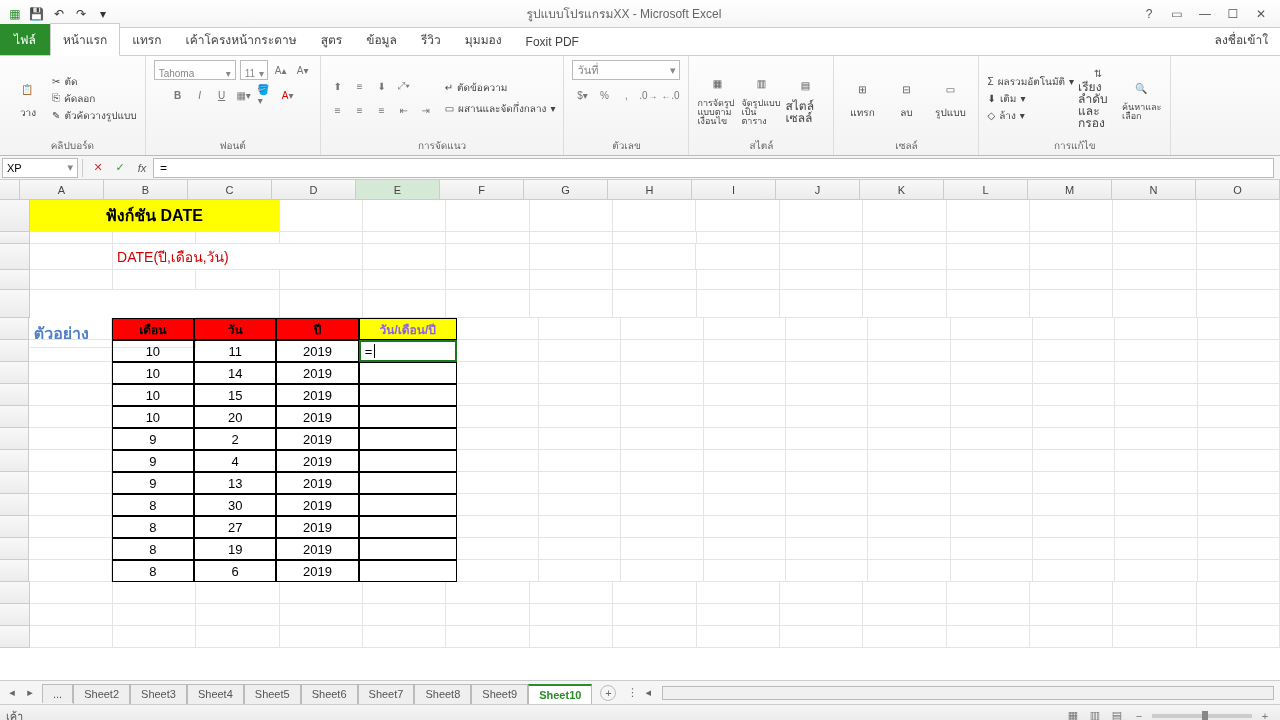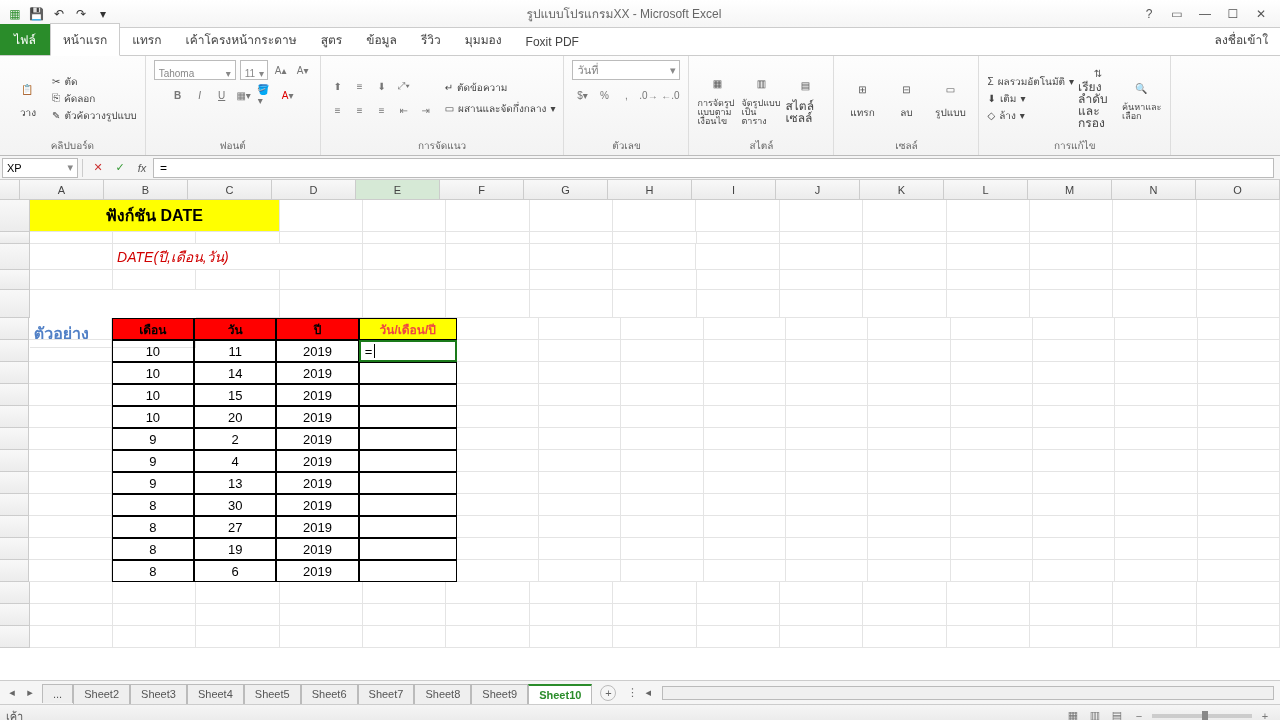--- a/index.html
+++ b/index.html
@@ -48,24 +48,24 @@
 .corner { width:30px; border-right:1px solid #ccc; background:linear-gradient(#f8f8f8,#ececec); }
 .ch { width:84px; border-right:1px solid #ccc; display:flex; align-items:center; justify-content:center; font-size:11px; color:#444; }
 .ch.active { background:#d6e9d6; }
 .rows { position:absolute; top:20px; left:0; right:0; bottom:0; }
 .row { display:flex; height:22px; }
 .rh { width:30px; border-right:1px solid #ccc; border-bottom:1px solid #ccc; background:linear-gradient(#f8f8f8,#ececec); display:flex; align-items:center; justify-content:center; font-size:10px; color:#555; }
 .cell { width:84px; height:22px; border-right:1px solid #e4e4e4; border-bottom:1px solid #e4e4e4; display:flex; align-items:center; padding:0 4px; font-size:12px; }
 
 
 .yellow-title { background:#ffff00; font-weight:bold; font-size:16px; color:#000; justify-content:center; }
-.red-formula { color:#d00000; font-size:14px;font-style:italic; }
+.red-formula { color:#d00000; font-size:14px; }
 .example { color:#5180c6; font-weight:bold; font-size:16px; }
 .red-hdr { background:#ff0000; color:#000; font-weight:bold; justify-content:center; border:1px solid #000 !important; }
-.yellow-hdr { background:#ffff00; color:#ef4444; font-weight:bold; justify-content:center; border:1px solid #000 !important; }
+.yellow-hdr { background:#ffff00; color:#8b5cf6; font-weight:bold; justify-content:center; border:1px solid #000 !important; }
 .tbl-cell { border:1px solid #000 !important; justify-content:center; font-size:13px; }
 .edit-cell { border:2px solid #1a7a1a !important; background:#fff; position:relative; justify-content:flex-start; padding-left:4px; }
 .caret { display:inline-block; width:1px; height:14px; background:#000; margin-left:2px; animation: blink 1s steps(1) infinite; vertical-align:middle; }
 @keyframes blink { 50% { opacity:0; } }
 
 
 .sheetbar { height:24px; border-top:1px solid #ccc; background:#f5f5f5; display:flex; align-items:center; font-size:11px; }
 .sb-nav { display:flex; padding:0 4px; gap:2px; }
 .sb-navbtn { width:16px; height:16px; display:flex; align-items:center; justify-content:center; color:#666; }
 .stab { padding: 3px 10px; border:1px solid #bbb; border-bottom:none; background:#efefef; color:#555; margin-top:2px; }

